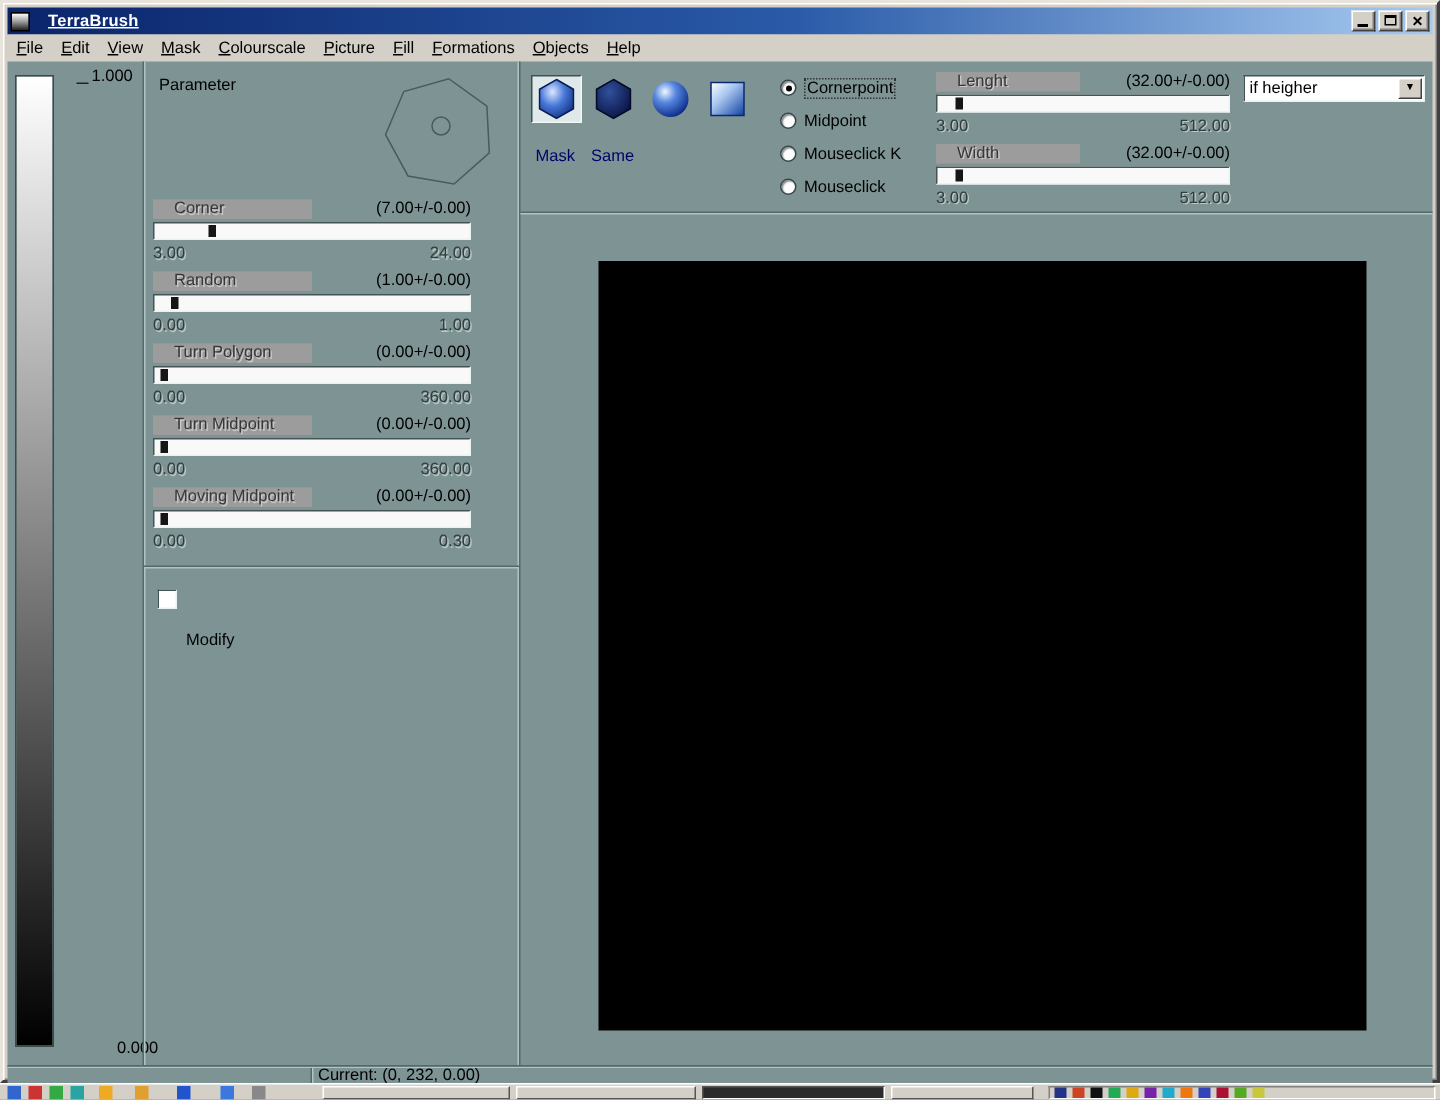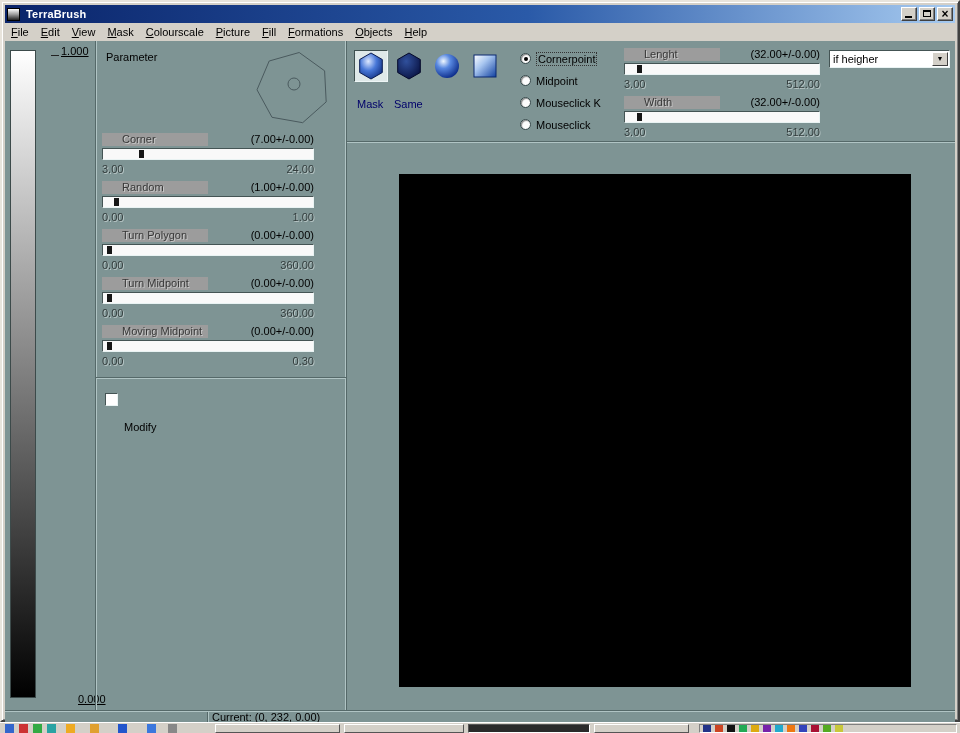--- a/index.html
+++ b/index.html
@@ -23,21 +23,21 @@
   .titlebar {
     position:absolute; left:3px; top:3px; right:3px; height:18px;
     background:linear-gradient(90deg,#0a246a 0%,#2a5aa8 55%,#a6caf0 100%);
     display:flex; align-items:center;
   }
   .title-icon {
     width:13px; height:13px; margin-left:2px;
     background:linear-gradient(#ffffff,#9a9a9a 50%,#222);
     border:1px solid #000;
   }
-  .title-text { color:#fff; font-weight:bold; margin-left:6px; letter-spacing:0.2px; }
+  .title-text { color:#fff; font-weight:bold; margin-left:12px; letter-spacing:0.2px;text-decoration:underline; }
   .tb-buttons { position:absolute; right:2px; top:2px; display:flex; gap:2px; }
   .tb-btn {
     width:16px; height:14px; background:#d4d0c8; position:relative;
     border:1px solid; border-color:#fff #404040 #404040 #fff;
     box-shadow: inset -1px -1px 0 #808080;
   }
   .glyph-min { position:absolute; left:3px; bottom:2px; width:7px; height:2px; background:#000; }
   .glyph-max { position:absolute; left:3px; top:2px; width:8px; height:7px; border:1px solid #000; border-top-width:2px; }
   .glyph-close { position:absolute; left:0; top:-1px; width:14px; text-align:center; font-size:12px; font-weight:bold; color:#000; line-height:14px; }
 
@@ -56,36 +56,36 @@
   }
   .hline { position:absolute; left:0; right:0; height:0;
            border-top:1px solid #556969; box-shadow:0 1px 0 #b0c4c4; }
 
   
   .gradient-bar {
     position:absolute; left:5px; top:9px; width:26px; height:648px;
     background:linear-gradient(#ffffff,#000000);
     border:1px solid #3c4a4a;
   }
-  .scale-label { position:absolute; color:#000;text-decoration:underline; }
+  .scale-label { position:absolute; color:#000; }
   .scale-tick { position:absolute; width:8px; height:1px; background:#222; }
 
   
   .param-panel {
     position:absolute; left:90px; top:0; width:252px; bottom:0;
     border-left:1px solid #556969; border-right:1px solid #556969;
     box-shadow: inset 1px 0 0 #b0c4c4, inset -1px 0 0 #b0c4c4;
   }
   .panel-title { position:absolute; left:10px; top:10px; color:#000; }
   .poly-preview { position:absolute; left:155px; top:5px; }
 
   
   .slider { position:absolute; height:44px; }
   .sl-box { position:absolute; left:0; top:0; width:106px; height:13px; background:#9c9c9c; }
-  .sl-name { padding-left:0; line-height:13px; color:#383838; text-shadow:1px 1px 0 #c9c9c9; white-space:nowrap;margin-left:20px; }
+  .sl-name { padding-left:14px; line-height:13px; color:#383838; text-shadow:1px 1px 0 #c9c9c9; white-space:nowrap; }
   .sl-val { position:absolute; right:0; top:0; line-height:13px; color:#000; }
   .sl-track {
     position:absolute; left:0; top:15px; height:12px; background:#f9f9f9;
     border:1px solid; border-color:#445454 #e9f3f3 #e9f3f3 #445454;
   }
   .sl-handle { position:absolute; top:1px; width:5px; height:8px; background:#161616; }
   .sl-minmax { position:absolute; left:0; top:30px; height:13px; }
   .emb { color:#323c3c; text-shadow:1px 1px 0 #b9c7c7; }
   .sl-min { position:absolute; left:0; top:0; line-height:13px; }
   .sl-max { position:absolute; right:0; top:0; line-height:13px; }

